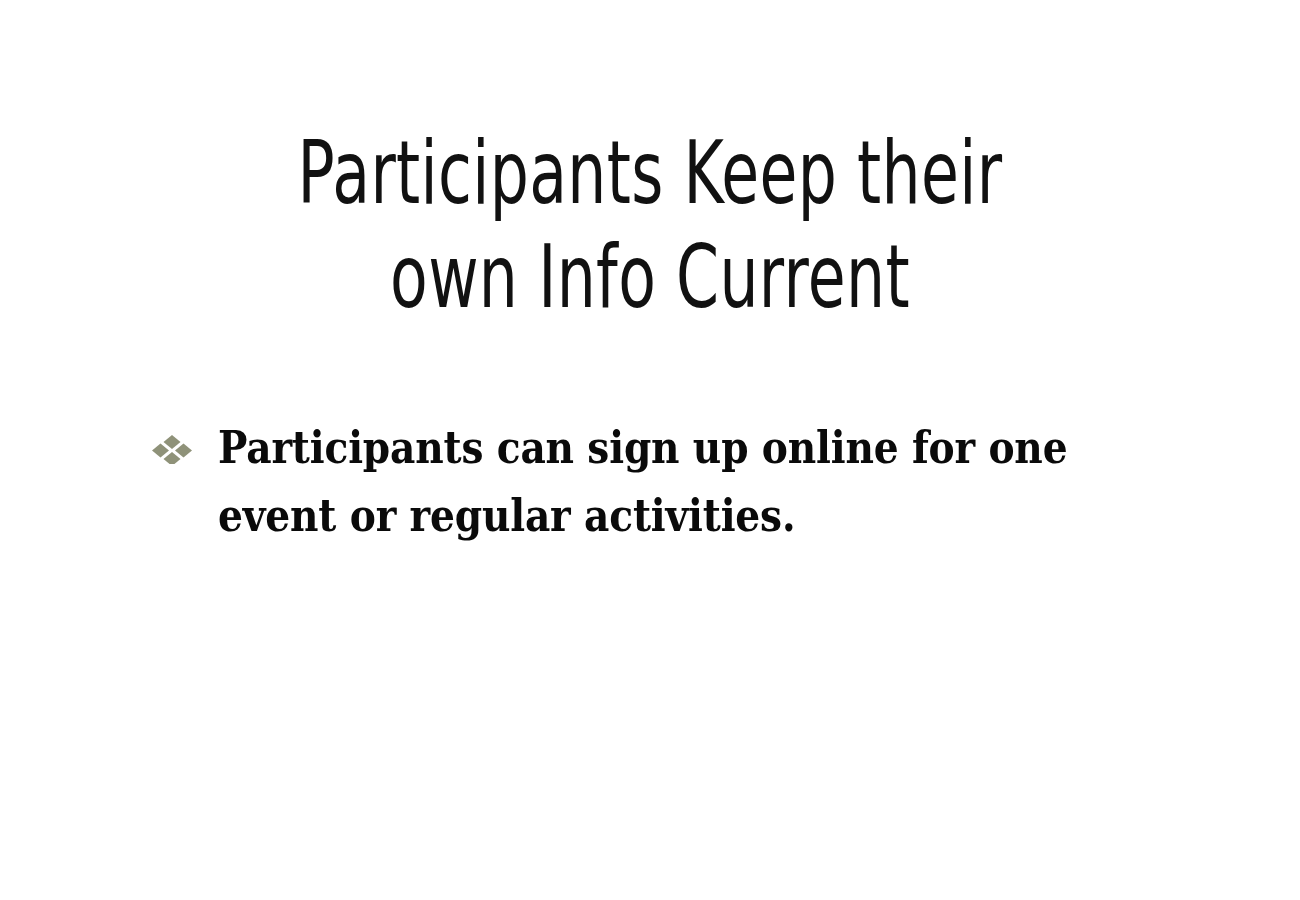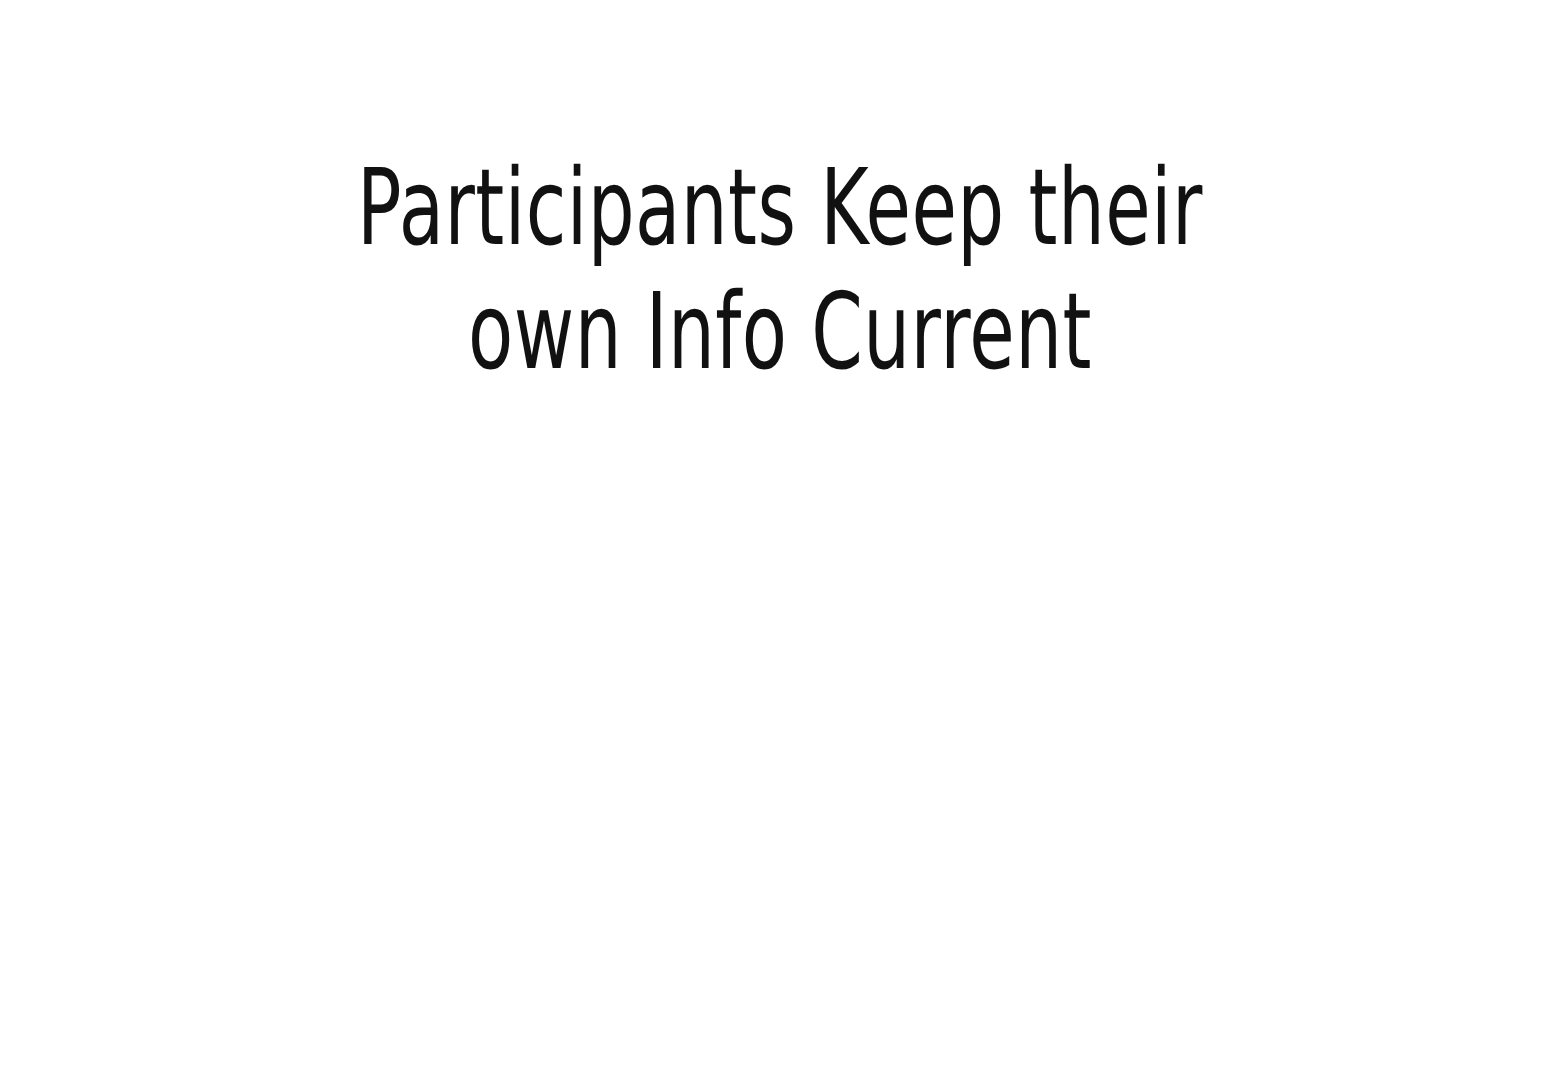--- a/index.html
+++ b/index.html
@@ -87,16 +87,32 @@
 
 <div class="slide">
 
   <h1 class="slide-title">
     <span class="tline">Participants Keep their</span>
     <span class="tline">own Info Current</span>
   </h1>
 
   <div class="body-block">
 
+    <div class="bullet-row">
+      <span class="bullet-marker">
+        <svg width="40" height="30" viewBox="0 0 40 30" xmlns="http://www.w3.org/2000/svg">
+          <g fill="#8f9279">
+            <polygon points="20,1 28.5,8 20,15 11.5,8"></polygon>
+            <polygon points="8.5,9.5 17,16.5 8.5,23.5 0,16.5"></polygon>
+            <polygon points="31.5,9.5 40,16.5 31.5,23.5 23,16.5"></polygon>
+            <polygon points="20,18 28.5,25 20,32 11.5,25"></polygon>
+          </g>
+        </svg>
+      </span>
+      <div class="bullet-text">
+        <span class="bline">Participants can sign up online for one</span>
+        <span class="bline">event or regular activities.</span>
+      </div>
+    </div>
 
 
   </div>
 </div>
 
 </body></html>

